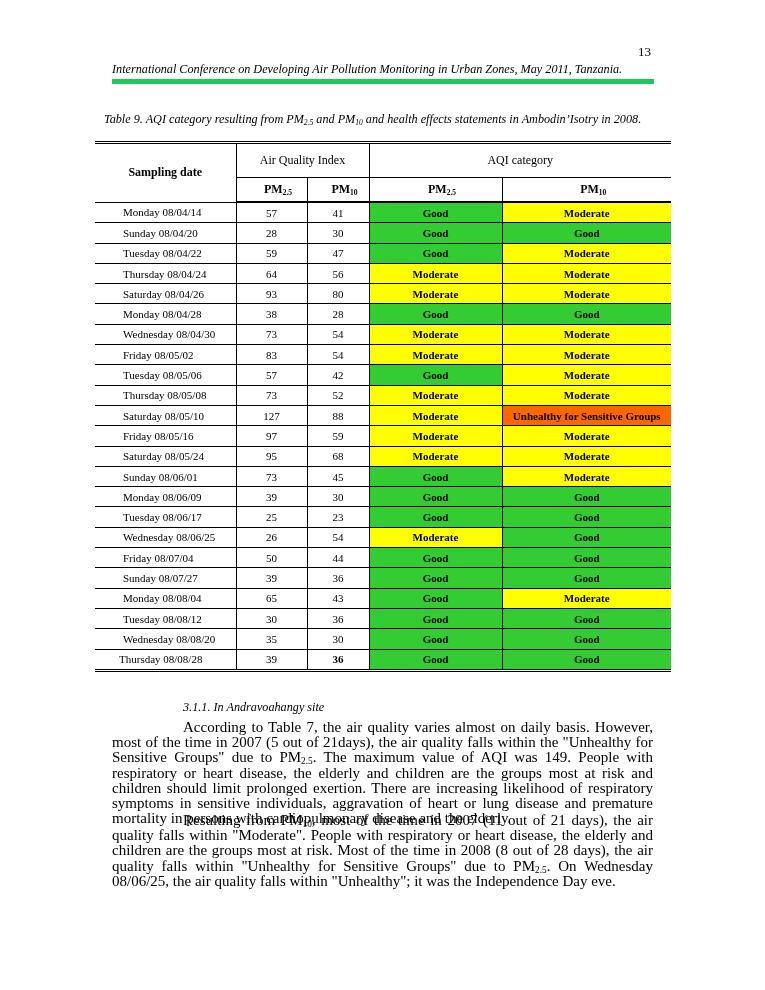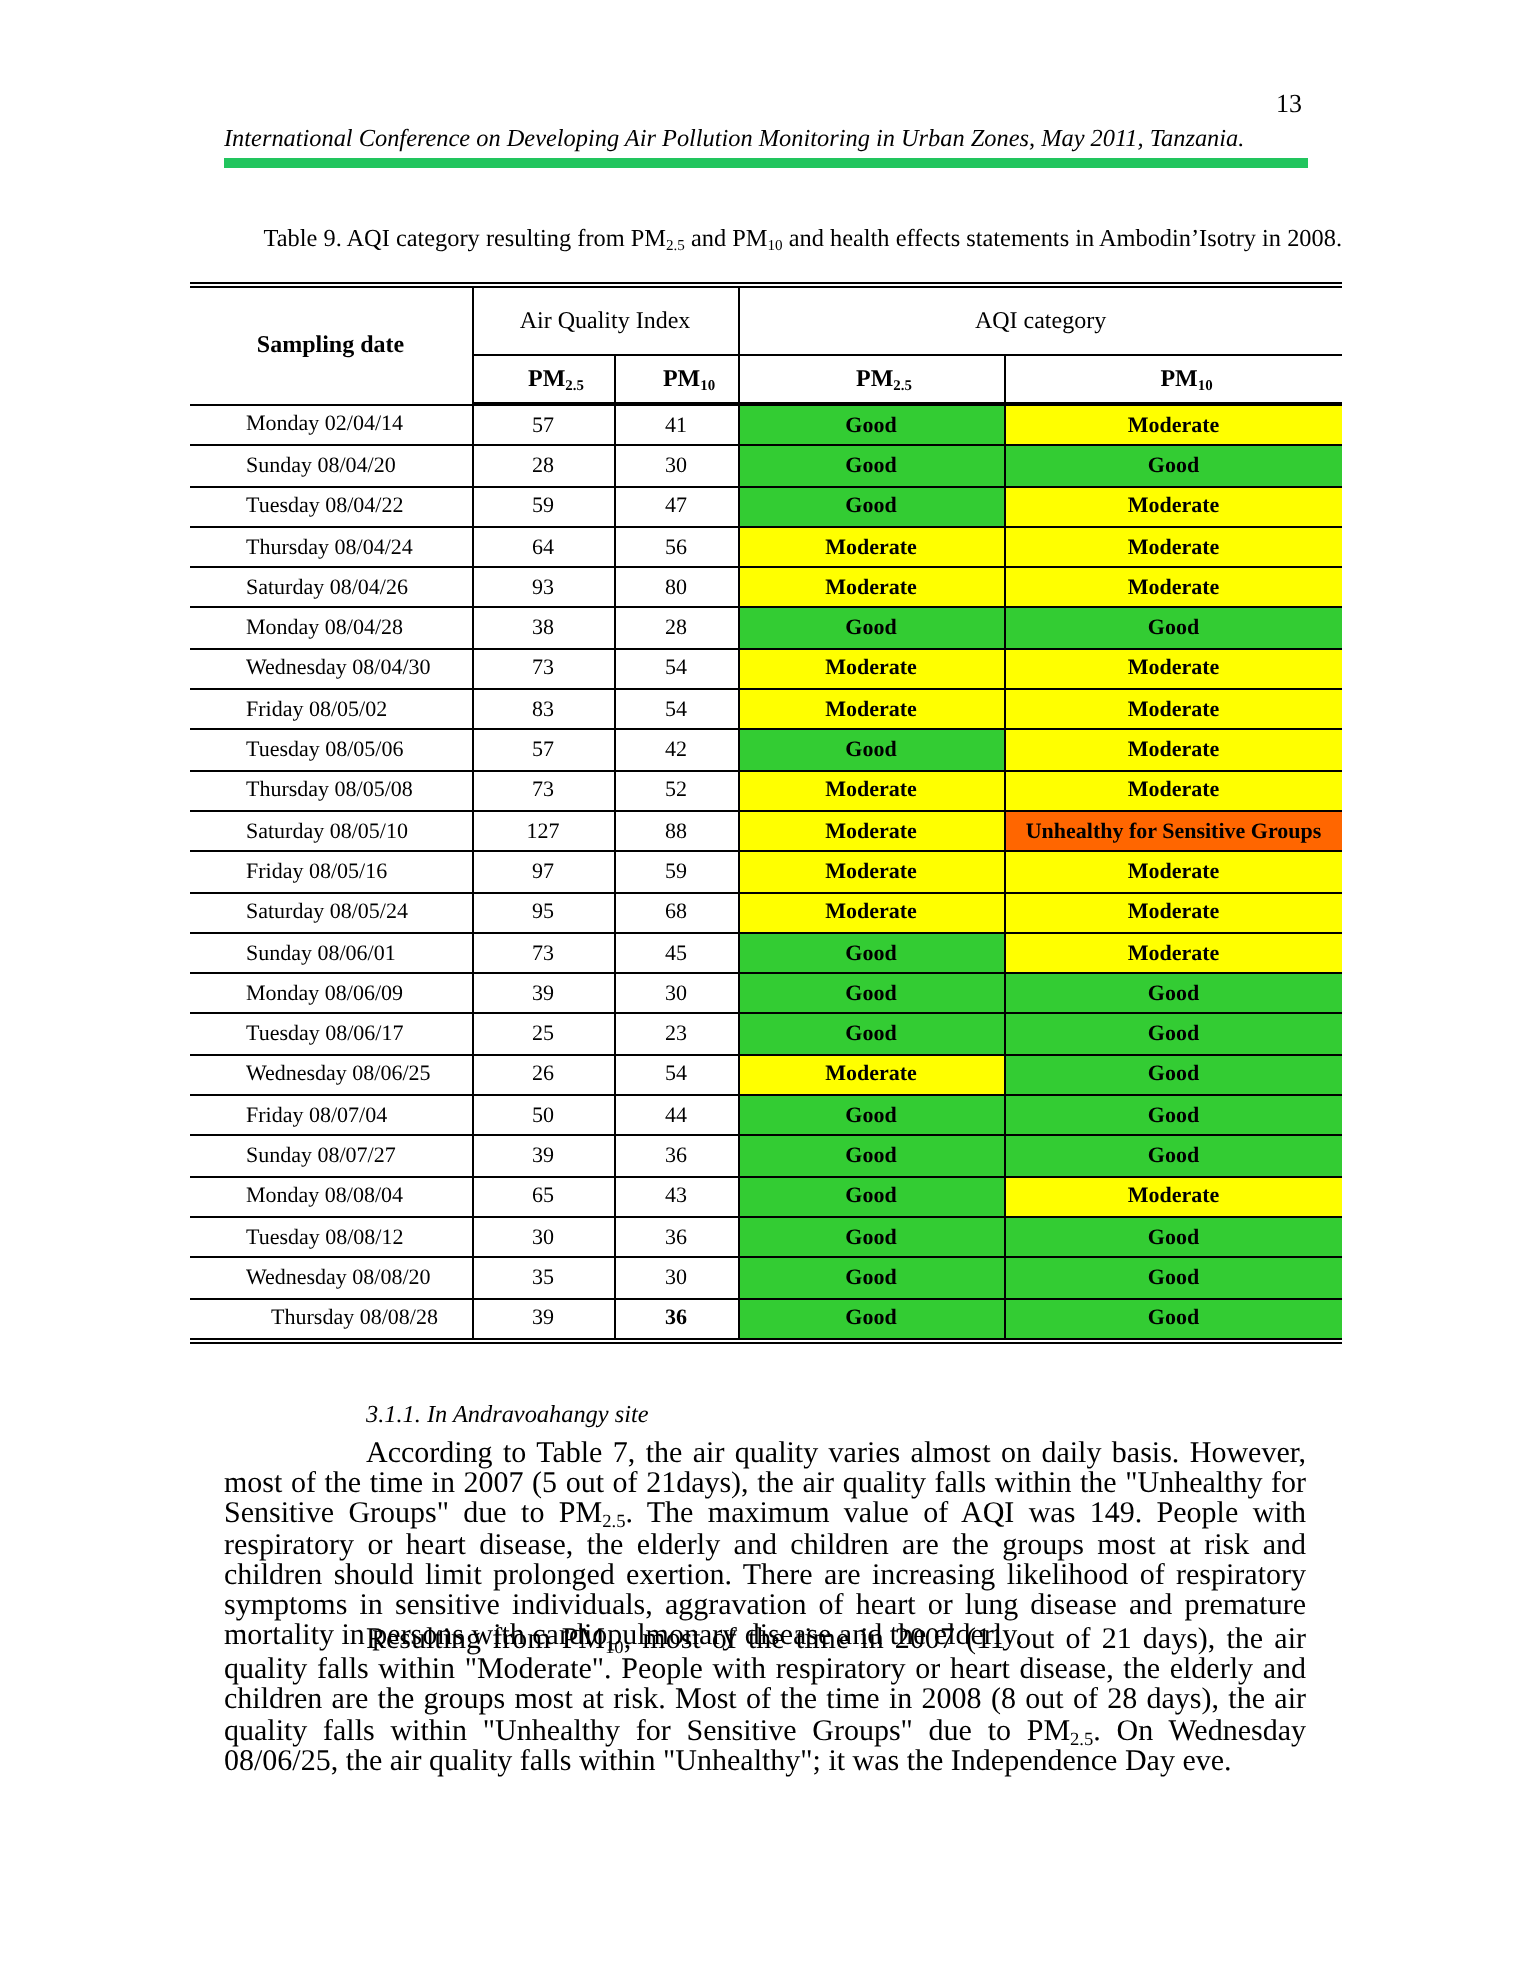--- a/index.html
+++ b/index.html
@@ -1,28 +1,28 @@
 <!DOCTYPE html>
 <html><head>
 <meta charset="utf-8">
 <style>
   html, body { margin:0; padding:0; background:#ffffff; }
   body { width:765px; height:990px; position:relative; font-family:"Liberation Serif", serif; color:#000; overflow:hidden; }
   .page-num { position:absolute; left:638px; top:44px; font-size:13px; }
   .running-head { position:absolute; left:112px; top:62px; width:542px; font-size:12.2px; font-style:italic; border-bottom:5px solid #22c55e; padding-bottom:2px; white-space:nowrap; }
-  .caption { position:absolute; left:123px; top:112px; width:548px; text-align:right; font-size:12.2px; line-height:14px; }
+  .caption { position:absolute; left:104px; top:112px; width:548px; text-align:left; font-size:12.2px; line-height:14px;font-style:italic; }
   sub { font-size:0.62em; vertical-align:-0.25em; line-height:0; }
   table.aqi { position:absolute; left:95px; top:141px; width:576px; border-collapse:collapse; font-size:11px; table-layout:fixed; border-top:3px double #000; border-bottom:3px double #000; }
   table.aqi td, table.aqi th { border:1px solid #000; height:19.3px; padding:0; text-align:center; }
   table.aqi th { font-weight:normal; }
   table.aqi thead tr.h1 th { height:33px; font-size:12px; }
   table.aqi thead tr.h2 th { height:23px; font-weight:bold; font-size:12px; border-bottom:2px solid #000;padding-left:13px; }
   table.aqi th.samp { font-weight:bold; font-size:12px; border-left:none; }
   table.aqi td.date { text-align:left; padding-left:28px; border-left:none; }
-  table.aqi tr.last td.date { padding-left:24px;text-align:center; }
+  table.aqi tr.last td.date { padding-left:24px; }
   table.aqi td.cat { font-weight:bold;margin-top:40px; }
   table.aqi td.right, table.aqi th.right { border-right:none; }
   .good { background:#33cc33; }
   .moderate { background:#ffff00; }
   .usg { background:#ff6600; }
   .bold { font-weight:bold; }
   .sec-head { position:absolute; left:183px; top:700px; font-size:12.2px; font-style:italic; }
   .para { position:absolute; left:112px; width:541px; font-size:15px; line-height:15.2px; text-align:justify; }
   .para .ind { display:inline-block; width:71px; }
   .p1 { top:720px; }
@@ -52,21 +52,21 @@
     </tr>
     <tr class="h2">
       <th><span>PM</span><sub>2.5</sub></th>
       <th><span>PM</span><sub>10</sub></th>
       <th><span>PM</span><sub>2.5</sub></th>
       <th class="right"><span>PM</span><sub>10</sub></th>
     </tr>
   </thead>
   <tbody id="aqi-body">
       <tr>
-        <td class="date">Monday 02/04/14</td>
+        <td class="date">Monday 08/04/14</td>
         <td>57</td>
         <td class="">41</td>
         <td class="cat good">Good</td>
         <td class="cat right moderate">Moderate</td>
       </tr>
       <tr>
         <td class="date">Sunday 08/04/20</td>
         <td>28</td>
         <td class="">30</td>
         <td class="cat good">Good</td>

